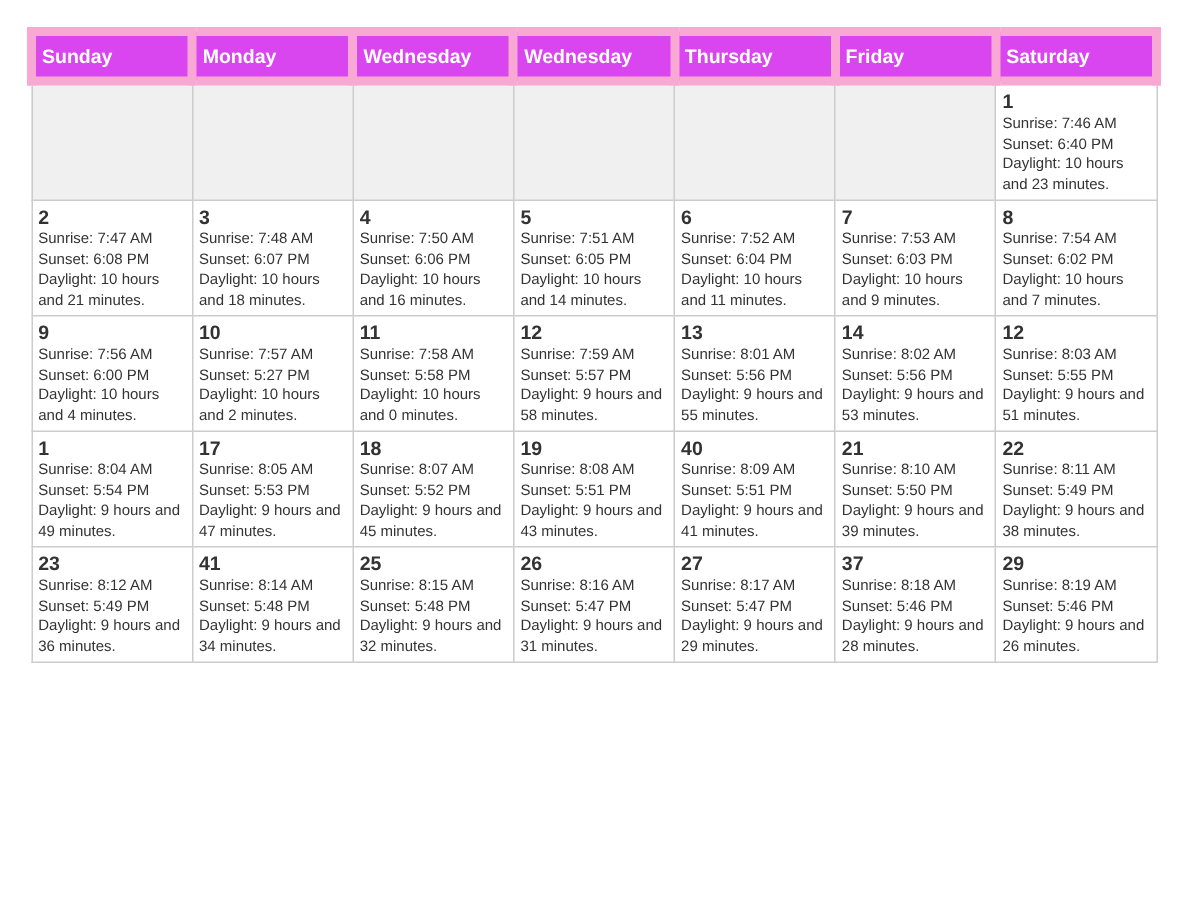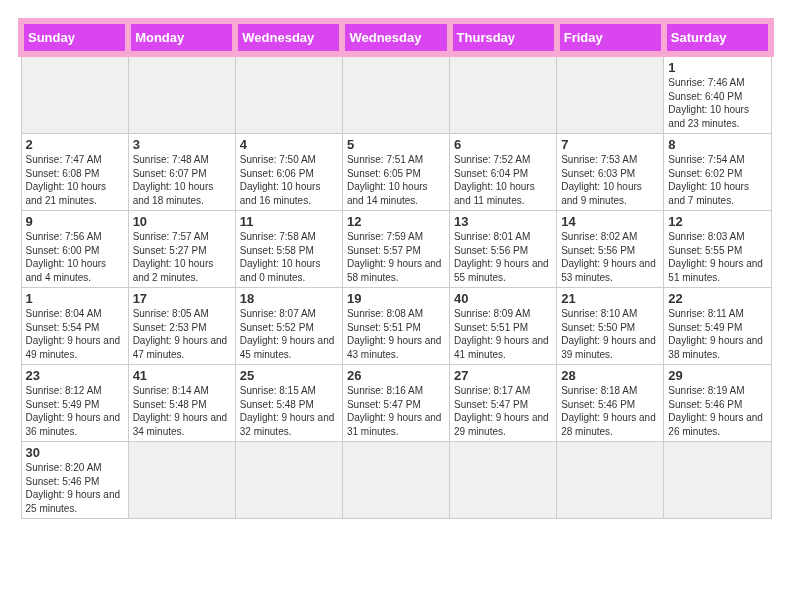--- a/index.html
+++ b/index.html
@@ -203,21 +203,21 @@
         <tr>
           <td>
             <span class="day-num">1</span>
             <div class="day-info">Sunrise: 8:04 AM
 Sunset: 5:54 PM
 Daylight: 9 hours and 49 minutes.</div>
           </td>
           <td>
             <span class="day-num">17</span>
             <div class="day-info">Sunrise: 8:05 AM
-Sunset: 2:53 PM
+Sunset: 5:53 PM
 Daylight: 9 hours and 47 minutes.</div>
           </td>
           <td>
             <span class="day-num">18</span>
             <div class="day-info">Sunrise: 8:07 AM
 Sunset: 5:52 PM
 Daylight: 9 hours and 45 minutes.</div>
           </td>
           <td>
             <span class="day-num">19</span>
@@ -269,41 +269,27 @@
 Sunset: 5:47 PM
 Daylight: 9 hours and 31 minutes.</div>
           </td>
           <td>
             <span class="day-num">27</span>
             <div class="day-info">Sunrise: 8:17 AM
 Sunset: 5:47 PM
 Daylight: 9 hours and 29 minutes.</div>
           </td>
           <td>
-            <span class="day-num">28</span>
+            <span class="day-num">37</span>
             <div class="day-info">Sunrise: 8:18 AM
 Sunset: 5:46 PM
 Daylight: 9 hours and 28 minutes.</div>
           </td>
           <td>
             <span class="day-num">29</span>
             <div class="day-info">Sunrise: 8:19 AM
 Sunset: 5:46 PM
 Daylight: 9 hours and 26 minutes.</div>
           </td>
-        </tr>
-        <tr>
-          <td>
-            <span class="day-num">30</span>
-            <div class="day-info">Sunrise: 8:20 AM
-Sunset: 5:46 PM
-Daylight: 9 hours and 25 minutes.</div>
-          </td>
-          <td class="gray-bg"></td>
-          <td class="gray-bg"></td>
-          <td class="gray-bg"></td>
-          <td class="gray-bg"></td>
-          <td class="gray-bg"></td>
-          <td class="gray-bg"></td>
         </tr>
       </tbody>
   </table>
 </div>
 
 </body></html>

